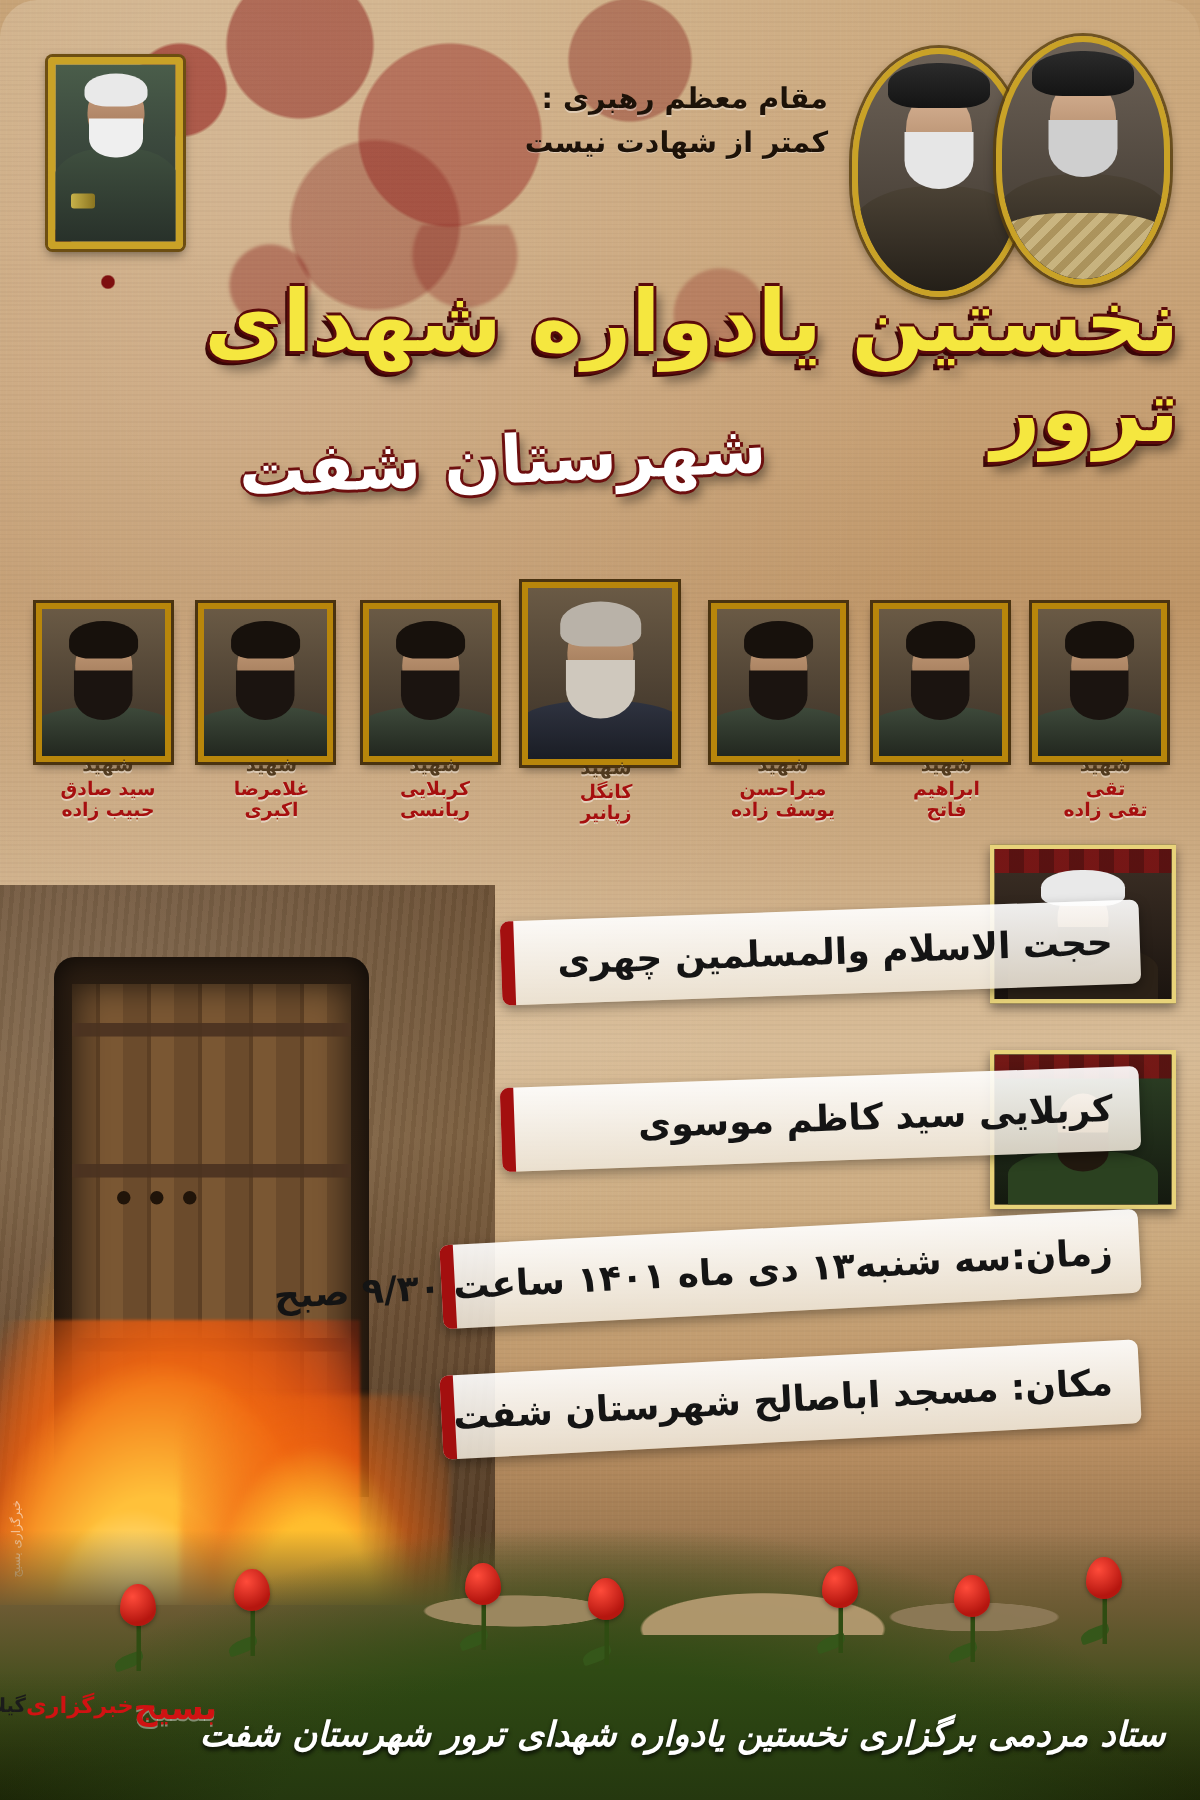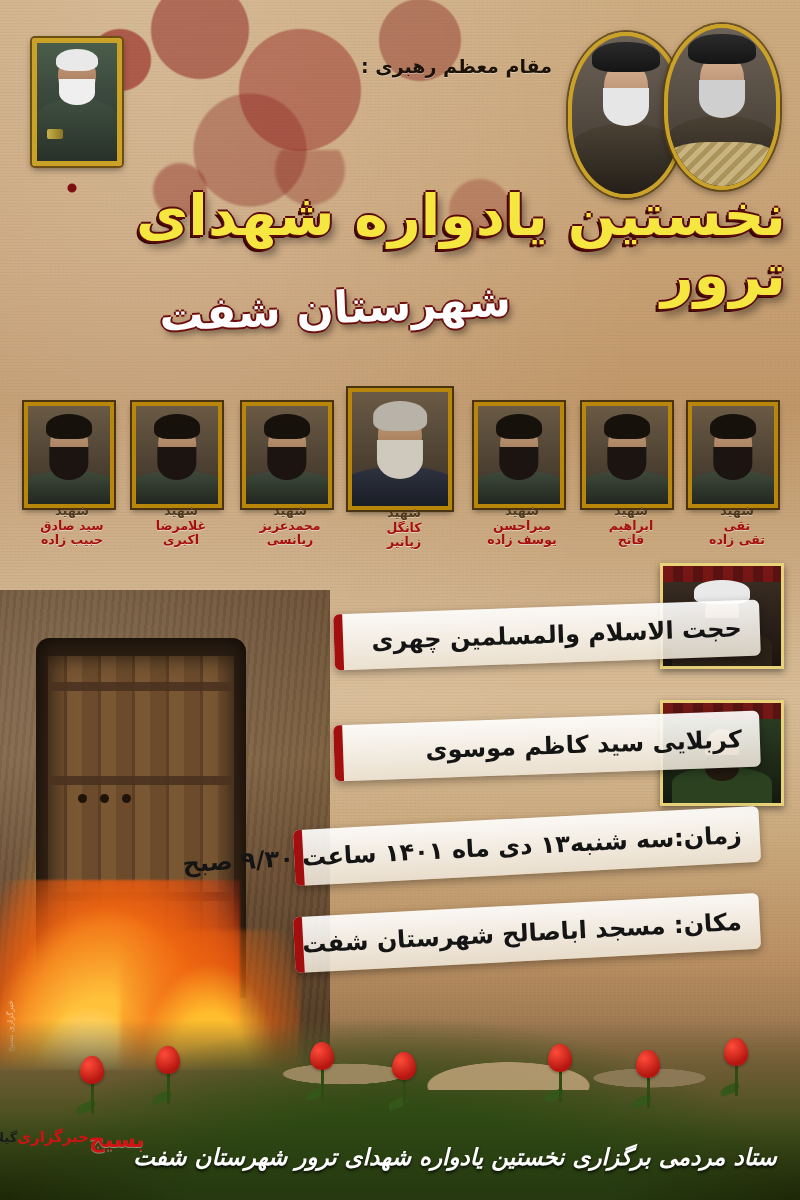--- a/index.html
+++ b/index.html
@@ -8,20 +8,21 @@
     width:800px;height:1200px;overflow:hidden;
     font-family:"DejaVu Sans","Liberation Sans",sans-serif;
     background:#c8a478;
     position:relative;
   }
   .poster{
     position:absolute;inset:0;
     background:
       radial-gradient(ellipse at 20% 8%, rgba(255,255,255,.18), rgba(255,255,255,0) 55%),
       linear-gradient(180deg,#cdab80 0%,#c7a074 22%,#bf9668 34%,#caa87f 46%,#d8bc97 58%,#caa87c 70%,#b98f62 80%,#7e5f3d 92%,#6b4f31 100%);
+    border-radius: 25px;
   }
   
   .grain{
     position:absolute;inset:0;
     background-image:
       repeating-linear-gradient(0deg, rgba(0,0,0,.035) 0 1px, rgba(0,0,0,0) 1px 3px),
       repeating-linear-gradient(90deg, rgba(255,255,255,.03) 0 1px, rgba(0,0,0,0) 1px 4px);
     opacity:.7;pointer-events:none;
   }
   
@@ -307,20 +308,21 @@
       <div class="lf-robe"></div>
       <div class="lf-shawl"></div>
       <div class="lf-face"></div>
       <div class="lf-turban turban-black"></div>
       <div class="lf-beard gray"></div>
     </div>
   </div>
 
   <div class="quote">
     <span class="q-line q-head">مقام معظم رهبری :</span>
+    <span class="q-line">کمتر از شهادت نیست</span>
   </div>
 
   <div class="title-main">نخستین یادواره شهدای ترور</div>
   <div class="title-sub">شهرستان شفت</div>
 
   <div class="martyrs">
 
     <div class="m-frame" style="right:22px;top:20px;width:82px;height:98px;">
       <div class="m-photo">
           <div class="m-body"></div>
@@ -380,21 +382,21 @@
     <div class="m-frame" style="right:468px;top:20px;width:82px;height:98px;">
       <div class="m-photo">
           <div class="m-body"></div>
           <div class="m-face"></div>
           <div class="m-hair"></div>
           <div class="m-beard"></div>
         </div>
     </div>
     <div class="m-caption" style="right:458px;top:122px;width:104px;">
       <span class="sh">شهید</span>
-      <span class="nm" style="white-space:pre-line">محمدعزیز
+      <span class="nm" style="white-space:pre-line">کربلایی
 ریانسی</span>
     </div>
 
     <div class="m-frame" style="right:578px;top:20px;width:82px;height:98px;">
       <div class="m-photo">
           <div class="m-body"></div>
           <div class="m-face"></div>
           <div class="m-hair"></div>
           <div class="m-beard"></div>
         </div>

